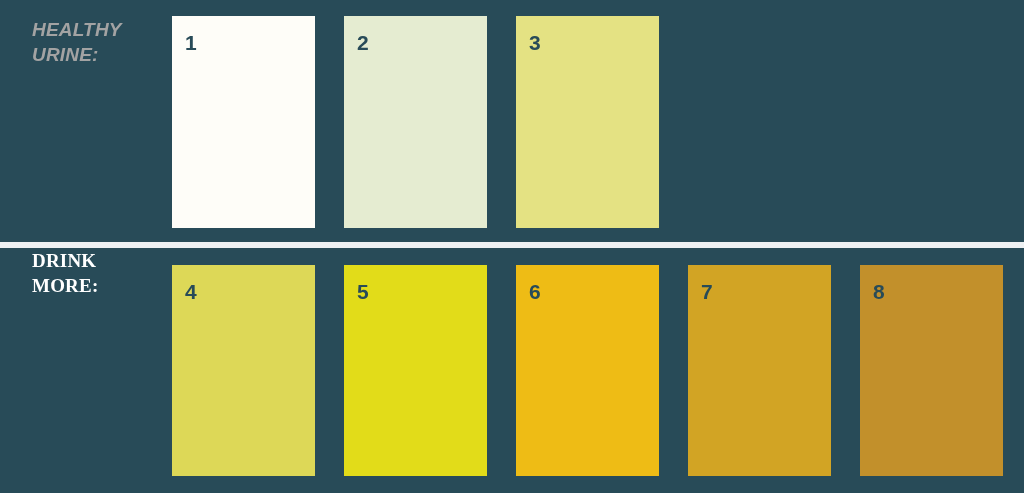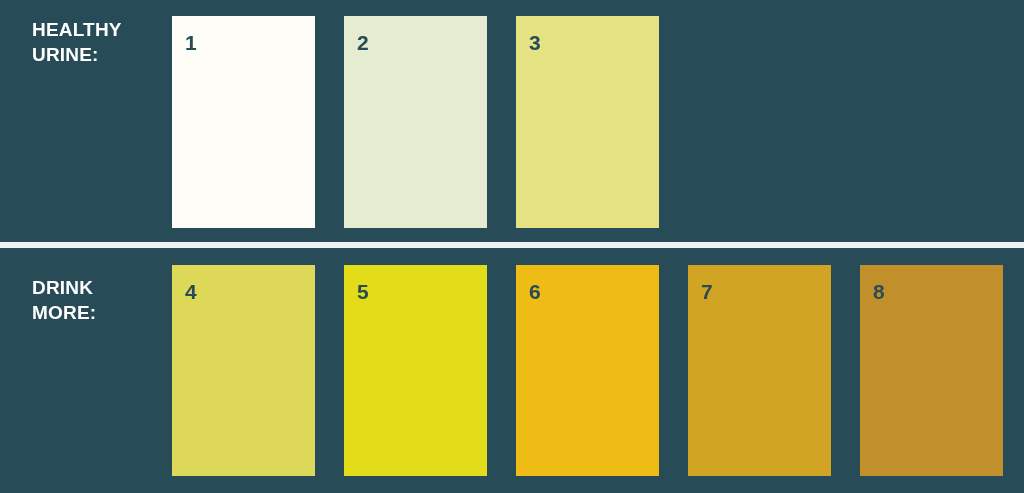--- a/index.html
+++ b/index.html
@@ -29,21 +29,21 @@
     width: 130px;
     color: #ffffff;
     font-weight: bold;
     font-size: 19px;
     line-height: 25px;
     letter-spacing: 0.2px;
     text-transform: uppercase;
     white-space: pre-line;
   }
   #label-healthy { top: 17px; }
-  #label-drink   { top: 275px; }
+  #label-drink   { top: 248px; font-family: Liberation Serif, serif; }
 
   
   #band-divider {
     position: absolute;
     left: 0;
     top: 242px;
     width: 1024px;
     height: 6px;
     background: #eef1f3;
   }
@@ -75,21 +75,21 @@
     color: #284b58;
     line-height: 1;
     user-select: none;
   }
 </style>
 </head>
 <body>
 
 <div id="chart-root" style="background: rgb(40, 75, 88);">
 
-  <div class="section-label" id="label-healthy" style="color: #ffffff;"><span>HEALTHY</span><br><span>URINE:</span></div>
+  <div class="section-label" id="label-healthy" style="color: #a3a3a3; font-style: italic;"><span>HEALTHY</span><br><span>URINE:</span></div>
 
   <div class="swatch-row" id="row-healthy">
 
     <div class="swatch" style="background: rgb(254, 253, 248);">
       <span class="swatch-number" style="color: rgb(40, 75, 88);">1</span>
     </div>
 
     <div class="swatch" style="background: rgb(229, 236, 209);">
       <span class="swatch-number" style="color: rgb(40, 75, 88);">2</span>
     </div>

